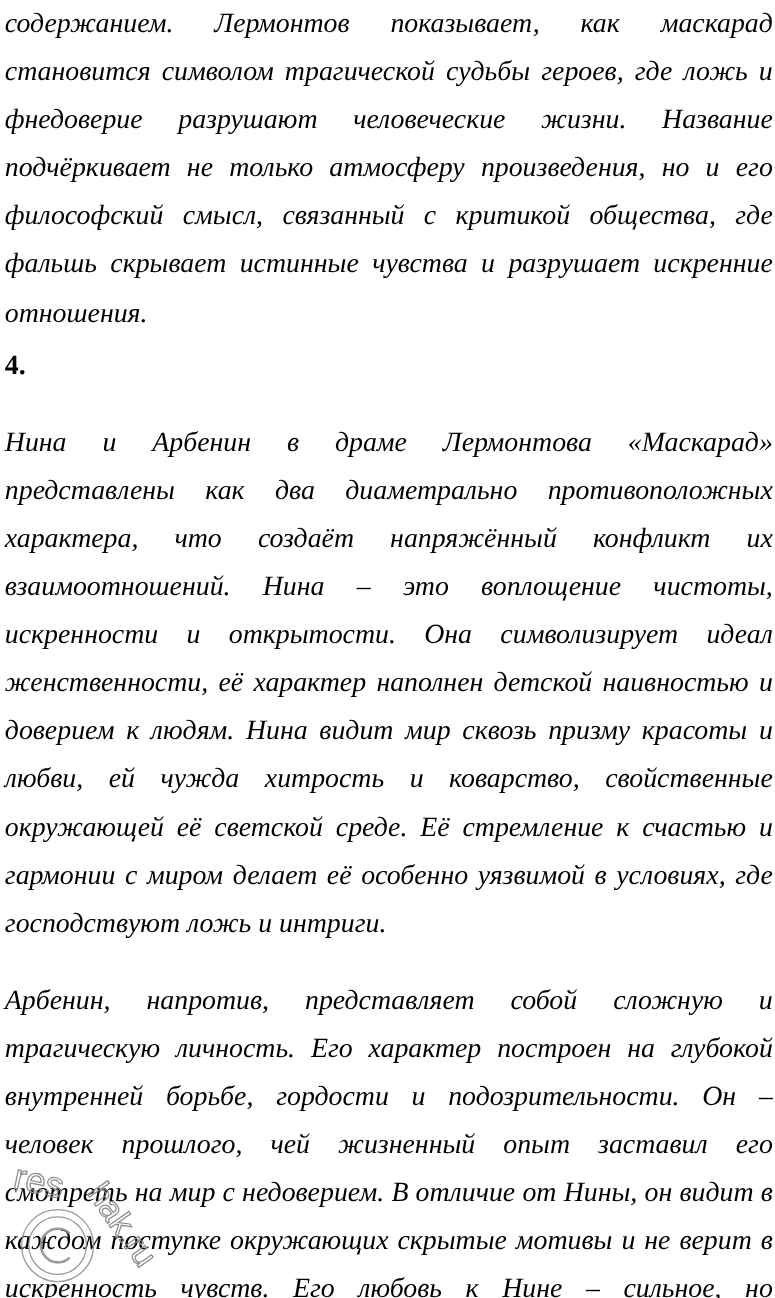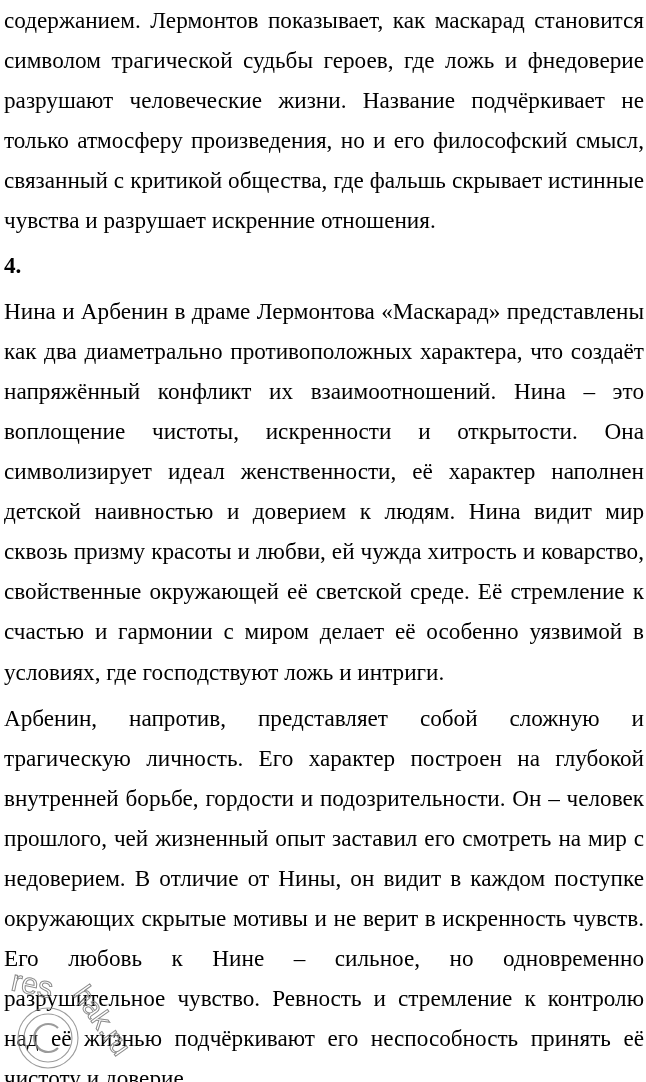--- a/index.html
+++ b/index.html
@@ -2,22 +2,22 @@
 <html><head>
 <meta charset="utf-8">
 <style>
   html, body { margin: 0; padding: 0; background: #ffffff; }
   body { width: 646px; height: 1082px; overflow: hidden; position: relative; }
   .page {
     position: absolute; left: 4px; top: 0; width: 640px;
     font-family: "Liberation Serif", "DejaVu Serif", serif;
     font-size: 23.2px; line-height: 40.1px; color: #000;
   }
-  .para { margin: 0; text-align: justify; text-align-last: left; }
-  .para.gap { margin-top: 6px; }
+  .para { margin: 0; text-align: justify; text-align-last: left; font-style: italic; }
+  .para.gap { margin-top: 24px; }
   .heading { margin: 4px 0 0 0; font-weight: bold; }
   .watermark {
     position: absolute; left: 2px; top: 960px; width: 150px; height: 122px;
     pointer-events: none;
   }
 </style>
 </head>
 <body>
 
 <div class="page">

